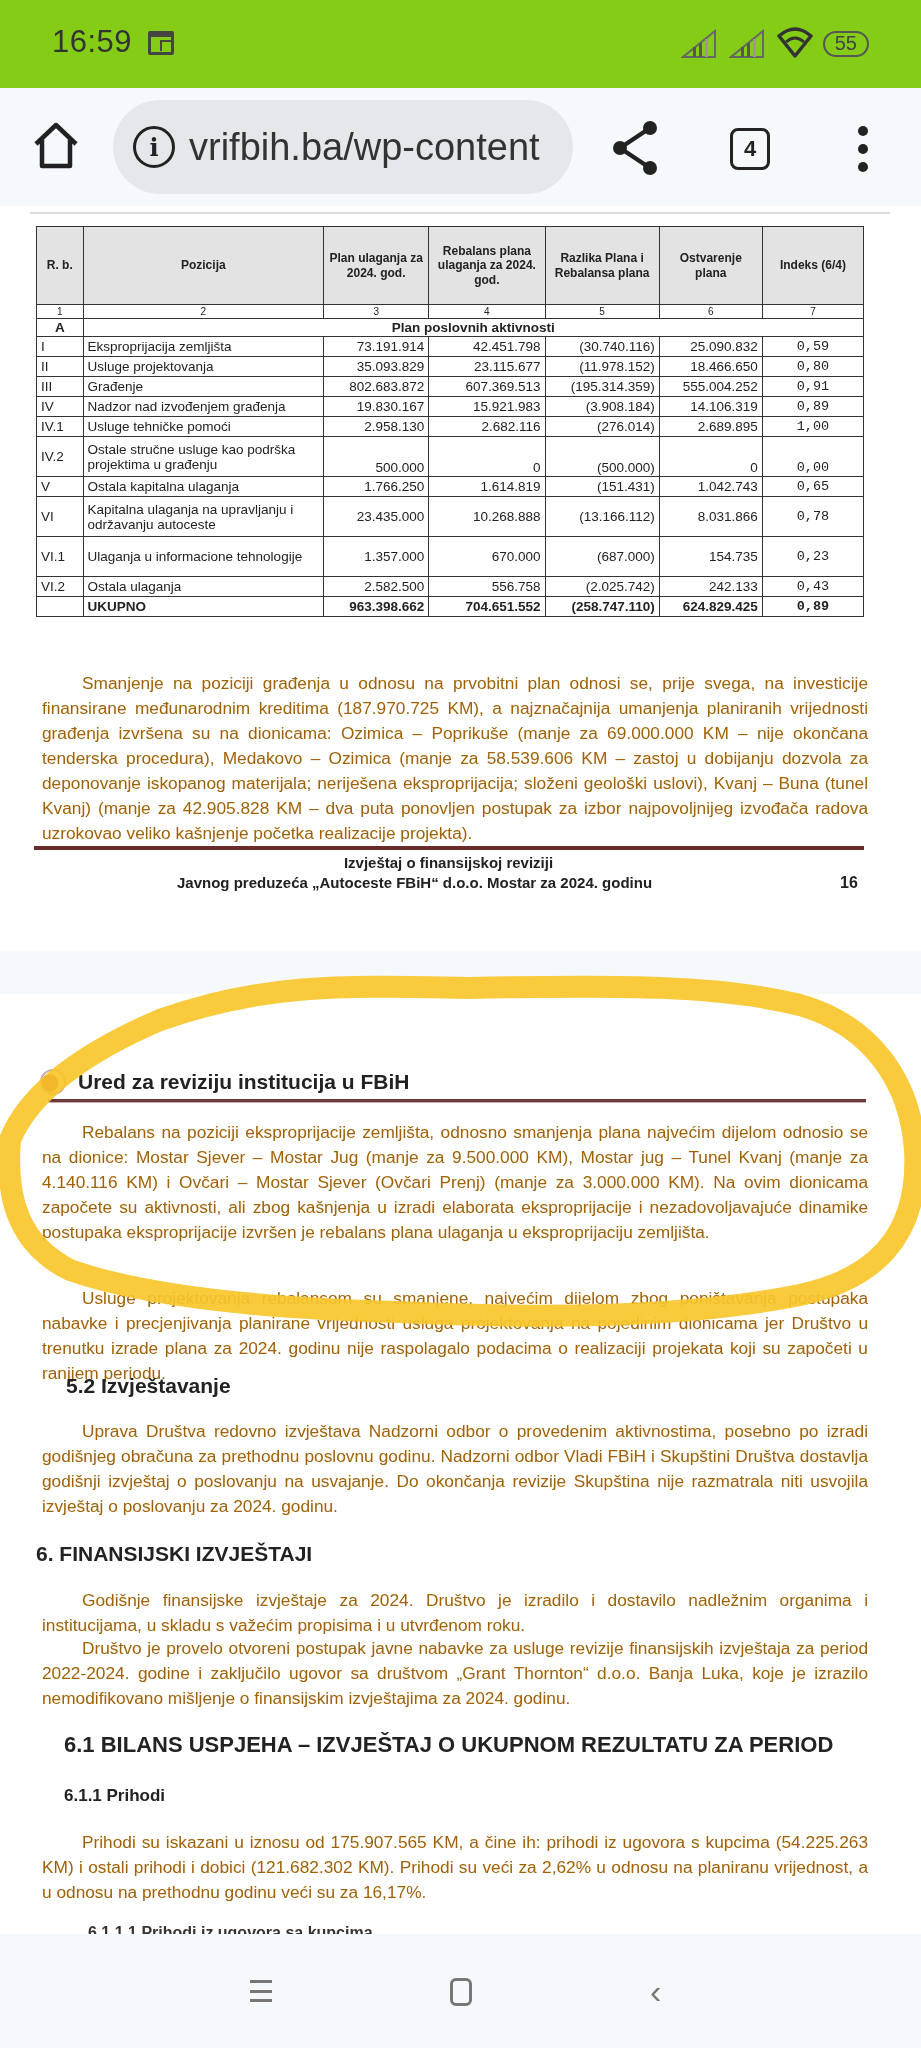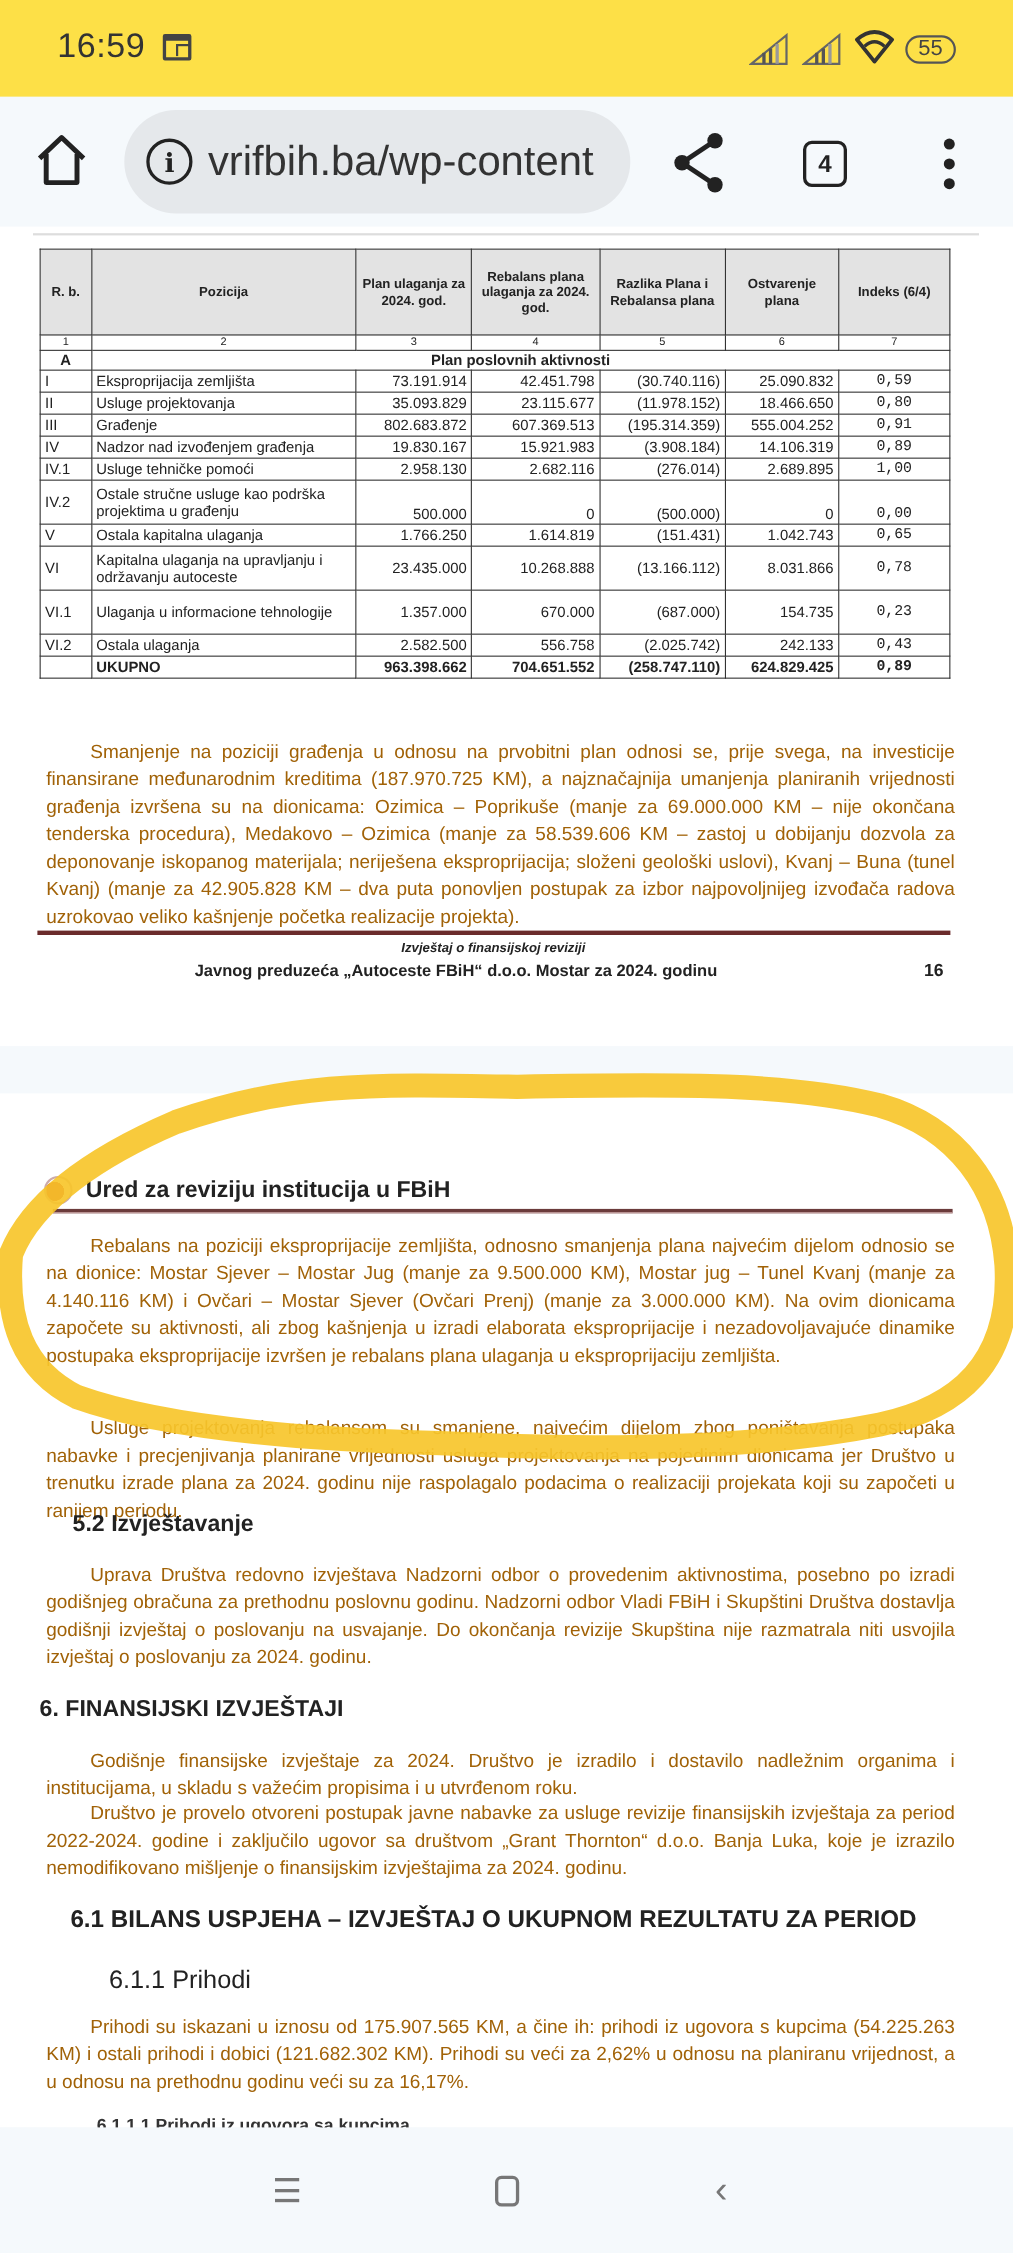--- a/index.html
+++ b/index.html
@@ -1,17 +1,17 @@
 <!DOCTYPE html>
 <html><head>
 <meta charset="utf-8">
 <style>
   * { box-sizing: border-box; margin: 0; padding: 0; }
   html, body { width: 921px; height: 2048px; overflow: hidden; background: #f5f9fc; font-family: "Liberation Sans", sans-serif; color: #222; }
-  .status-bar { position: absolute; top: 0; left: 0; width: 921px; height: 88px; background: #fde047; }
+  .status-bar { position: absolute; top: 0; left: 0; width: 921px; height: 88px; background: #84cc16; }
   .status-time { position: absolute; left: 52px; top: 24px; font-size: 31px; color: #333; letter-spacing: 0.5px; }
   .status-cal { position: absolute; left: 148px; top: 31px; width: 26px; height: 24px; border: 3px solid #444; border-top-width: 6px; border-radius: 2px; }
   .status-cal::after { content: ""; position: absolute; left: 9px; top: 3px; width: 10px; height: 9px; border-left: 2px solid #444; border-top: 2px solid #444; }
   .status-right { position: absolute; right: 52px; top: 26px; display: flex; align-items: center; gap: 10px; }
   .sig { width: 38px; height: 30px; position: relative; }
   .sig svg { width: 38px; height: 30px; }
   .wifi svg { width: 36px; height: 32px; }
   .battery { border: 2.5px solid #555; border-radius: 14px; padding: 0 10px; font-size: 20px; height: 26px; line-height: 21px; color: #444; }
 
   .toolbar { position: absolute; top: 88px; left: 0; width: 921px; height: 118px; background: #f5f9fc; }
@@ -33,38 +33,38 @@
   .fin-table .section td { font-weight: bold; text-align: center; height: 18px; }
   .fin-table .num { text-align: right; }
   .fin-table .idx { text-align: center; font-family: Liberation Mono, monospace; }
   .fin-table tr.row td { height: 20px; }
   .fin-table tr.tall td { height: 40px; vertical-align: middle; }
   .fin-table tr.tall td.bottom { vertical-align: bottom; margin-top: 21px; }
   .fin-table tr.total td { font-weight: bold; }
   .paragraph { position: absolute; font-size: 17.3px; line-height: 25px; text-align: justify; color: #a16207; text-indent: 40px; }
   .p1 { top: 465px; left: 42px; width: 826px; }
   .footer-rule { position: absolute; top: 640px; left: 34px; width: 830px; height: 4px; background: #6b2b2b; }
-  .footer-l1 { position: absolute; top: 648px; left: 0; width: 921px; text-align: center; font-size: 12px; font-weight: bold; color: #222; padding-right: 24px; font-style: italic; }
+  .footer-l1 { position: absolute; top: 648px; left: 0; width: 921px; text-align: center; font-size: 15px; font-weight: bold; color: #222; padding-right: 24px; }
   .footer-l2 { position: absolute; top: 668px; left: 0; width: 921px; text-align: center; font-size: 15px; font-weight: bold; color: #222; padding-right: 92px; }
   .page-num { position: absolute; top: 668px; left: 840px; font-size: 16px; font-weight: bold; color: #222; }
 
   .page2 { position: absolute; top: 994px; left: 0; width: 921px; height: 940px; background: #fff; }
   .header2 { position: absolute; top: 75px; left: 40px; display: flex; align-items: center; }
   .logo-dot { width: 26px; height: 26px; border-radius: 50%; border: 2px solid #caa; background: radial-gradient(circle at 35% 55%, #c0141b 45%, transparent 47%); margin-right: 12px; }
   .header2-title { font-size: 21px; font-weight: bold; color: #222; }
   .header2-rule { position: absolute; top: 105px; left: 48px; width: 818px; height: 4px; background: #6b3b3b; border-bottom: 1px solid #caa; }
   .p2 { top: 126px; left: 42px; width: 826px; }
   .p3 { top: 292px; left: 42px; width: 826px; }
   .h52 { position: absolute; top: 380px; left: 66px; font-size: 21px; font-weight: bold; color: #222; }
   .p4 { top: 425px; left: 42px; width: 826px; }
   .h6 { position: absolute; top: 548px; left: 36px; font-size: 21px; font-weight: bold; color: #222; }
   .p5 { top: 594px; left: 42px; width: 826px; }
   .p6 { top: 642px; left: 42px; width: 826px; }
   .h61 { position: absolute; top: 738px; left: 64px; font-size: 22px; font-weight: bold; color: #222; }
-  .h611 { position: absolute; top: 792px; left: 64px; font-size: 23px; font-weight: normal; color: #222; margin-left: 35px; }
+  .h611 { position: absolute; top: 792px; left: 64px; font-size: 17px; font-weight: bold; color: #222; }
   .p7 { top: 836px; left: 42px; width: 826px; }
   .h6111 { position: absolute; top: 930px; left: 88px; font-size: 16px; font-weight: bold; color: #333; }
 
   .highlight { position: absolute; left: 0; top: 0; width: 921px; height: 2048px; pointer-events: none; }
 
   .navbar { position: absolute; top: 1934px; left: 0; width: 921px; height: 114px; background: #f5f9fc; }
   .nav-recents { position: absolute; left: 250px; top: 46px; width: 22px; height: 22px; display: flex; flex-direction: column; justify-content: space-between; }
   .nav-recents span { height: 3px; background: #777; display: block; }
   .nav-home { position: absolute; left: 450px; top: 44px; width: 22px; height: 28px; border: 3px solid #777; border-radius: 6px; }
   .nav-back { position: absolute; left: 650px; top: 40px; font-size: 34px; color: #777; line-height: 1; }

